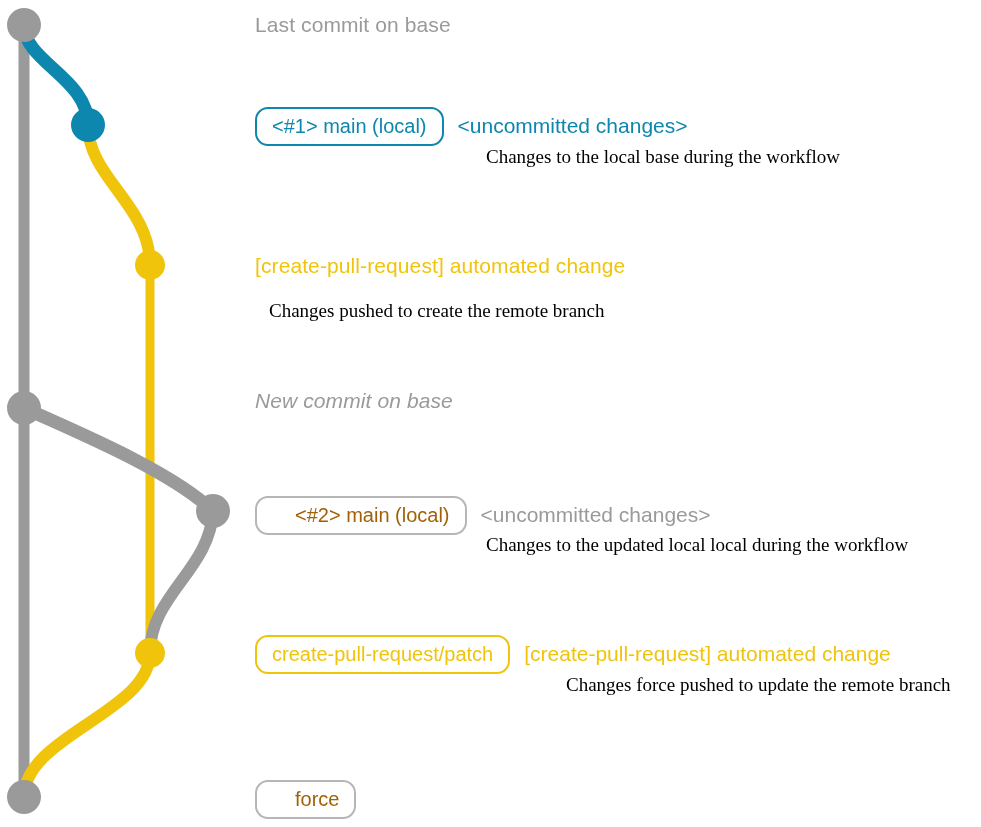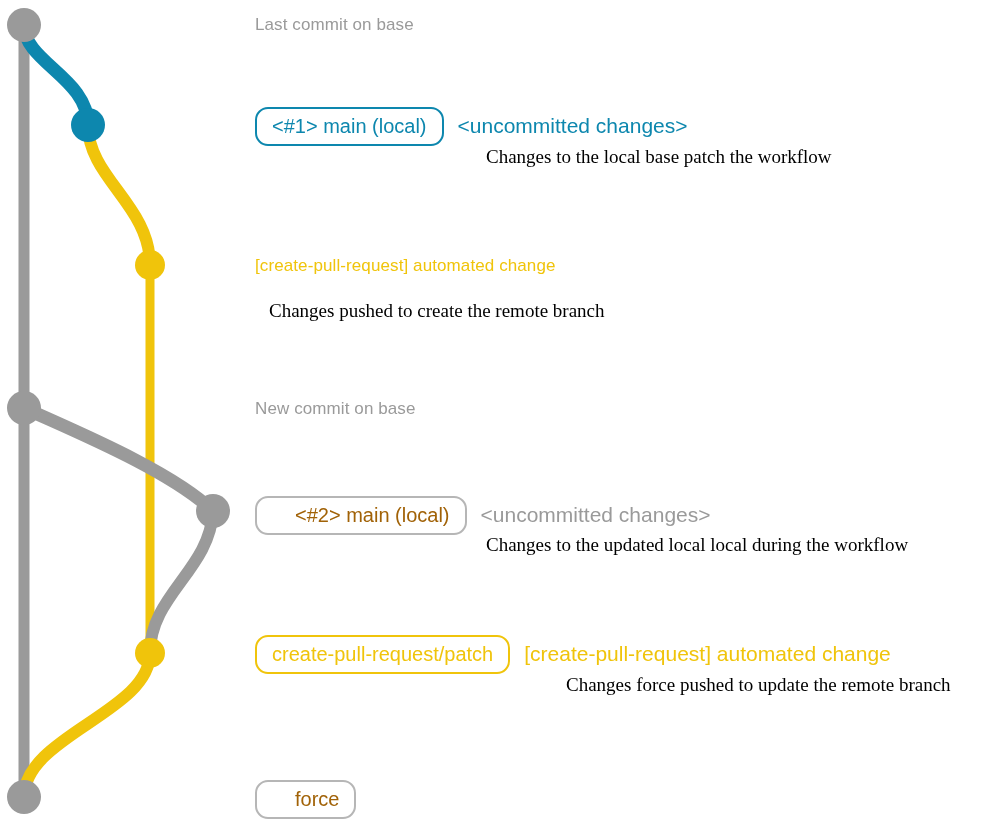--- a/index.html
+++ b/index.html
@@ -28,21 +28,21 @@
   .row {
     position: absolute;
     display: flex;
     align-items: baseline;
     white-space: nowrap;
   }
 
   
   .caption {
     font-family: "Liberation Sans", sans-serif;
-    font-size: 17px;
+    font-size: 21px;
     line-height: 26px;
     letter-spacing: 0.1px;
   }
   .caption.gray   { color: #9a9a9a; }
   .caption.yellow { color: #f0c40b; }
 
   
   .badge {
     display: inline-block;
     box-sizing: border-box;
@@ -108,28 +108,28 @@
 </svg>
 
 <div class="row" style="left:255px; top:12px;">
   <span class="caption gray">Last commit on base</span>
 </div>
 
 <div class="row" style="left:255px; top:107px;justify-content:flex-end;">
   <span class="badge blue">&lt;#1&gt; main (local)</span>
   <span class="badge-row-label blue">&lt;uncommitted changes&gt;</span>
 </div>
-<div class="subtext" style="left:486px; top:146px;">Changes to the local base patch the workflow</div>
+<div class="subtext" style="left:486px; top:146px;">Changes to the local base during the workflow</div>
 
 <div class="row" style="left:255px; top:253px;">
   <span class="caption yellow">[create-pull-request] automated change</span>
 </div>
 <div class="subtext" style="left:269px; top:300px;">Changes pushed to create the remote branch</div>
 
-<div class="row" style="left:255px; top:396px;">
+<div class="row" style="left:255px; top:388px;font-style:italic;">
   <span class="caption gray">New commit on base</span>
 </div>
 
 <div class="row" style="left:255px; top:496px;">
   <span class="badge gray">&lt;#2&gt; main (local)</span>
   <span class="badge-row-label gray">&lt;uncommitted changes&gt;</span>
 </div>
 <div class="subtext" style="left:486px; top:534px;">Changes to the updated local local during the workflow</div>
 
 <div class="row" style="left:255px; top:635px;justify-content:flex-end;">

